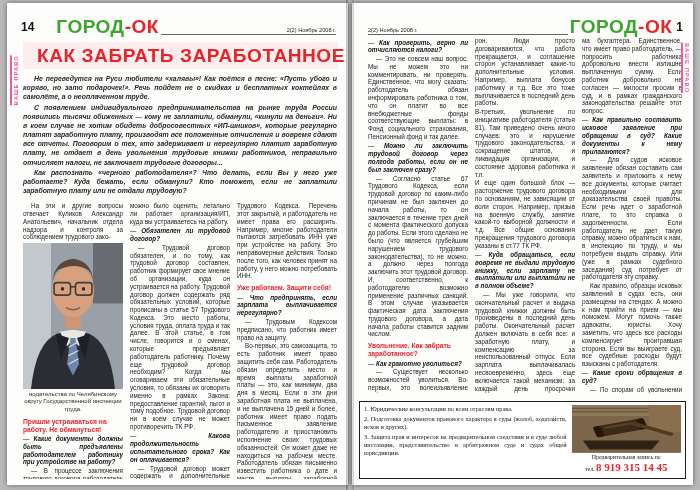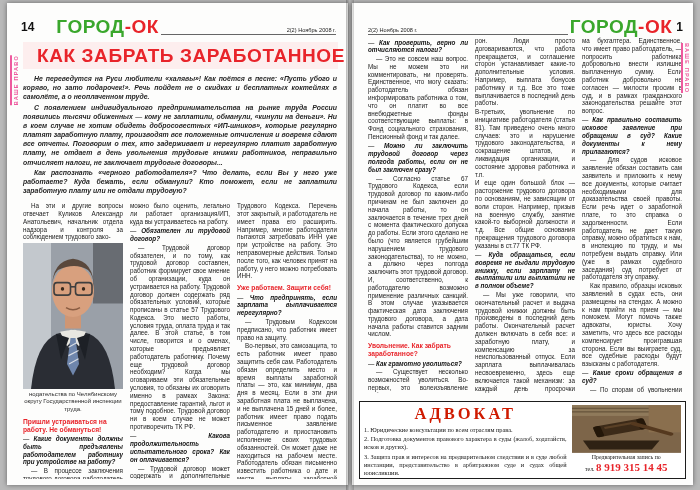--- a/index.html
+++ b/index.html
@@ -149,21 +149,20 @@
           <p class="p-body p-ni">ма бухгалтера. Единственное, что имеет право работодатель, — попросить работника добровольно внести излишне выплаченную сумму. Если работник добровольно не согласен — милости просим в суд, и в рамках гражданского законодательства решайте этот вопрос.</p>
           <p class="p-q">— Как правильно составить исковое заявление при обращении в суд? Какие документы к нему прилагаются?</p>
           <p class="p-body">— Для судов исковое заявление обязан составить сам заявитель и приложить к нему все документы, которые считает необходимыми для доказательства своей правоты. Если речь идет о заработной плате, то это справка о задолженности. Если работодатель не дает такую справку, можно обратиться к нам, в инспекцию по труду, и мы потребуем выдать справку. Или (уже в рамках судебного заседания) суд потребует от работодателя эту справку.</p>
           <p class="p-body">Как правило, образцы исковых заявлений в судах есть, они размещены на стендах. А можно к нам прийти на прием — мы поможем. Могут помочь также адвокаты, юристы. Хочу заметить, что здесь все расходы компенсирует проигравшая сторона. Если вы выиграете суд, все судебные расходы будут взысканы с работодателя.</p>
           <p class="p-q">— Какие сроки обращения в суд?</p>
           <p class="p-body">— По спорам об увольнении — один месяц, по остальным трудовым спорам — три месяца. Поэтому не затягивайте, собирайте документы и защищайте свои права.</p>
         </div>
     </div>
     <div class="ad">
       <div class="ad-left">
-        <div class="ad-title">АДВОКАТ</div>
         <p class="ad-item">1. Юридические консультации по всем отраслям права.</p>
         <p class="ad-item">2. Подготовка документов правового характера в суды (жалоб, ходатайств, исков и других).</p>
         <p class="ad-item">3. Защита прав и интересов на предварительном следствии и в суде любой инстанции, представительство в арбитражном суде и судах общей юрисдикции.</p>
       </div>
       <div class="ad-right">
         <div class="gavel">
           <svg viewBox="0 0 100 70" preserveAspectRatio="none" aria-hidden="true">
             <rect width="100" height="70" fill="#7d6549"></rect>
             <rect width="100" height="16" fill="#8f7a5b"></rect>
             <rect y="4" width="100" height="2" fill="#6a573e"></rect>

